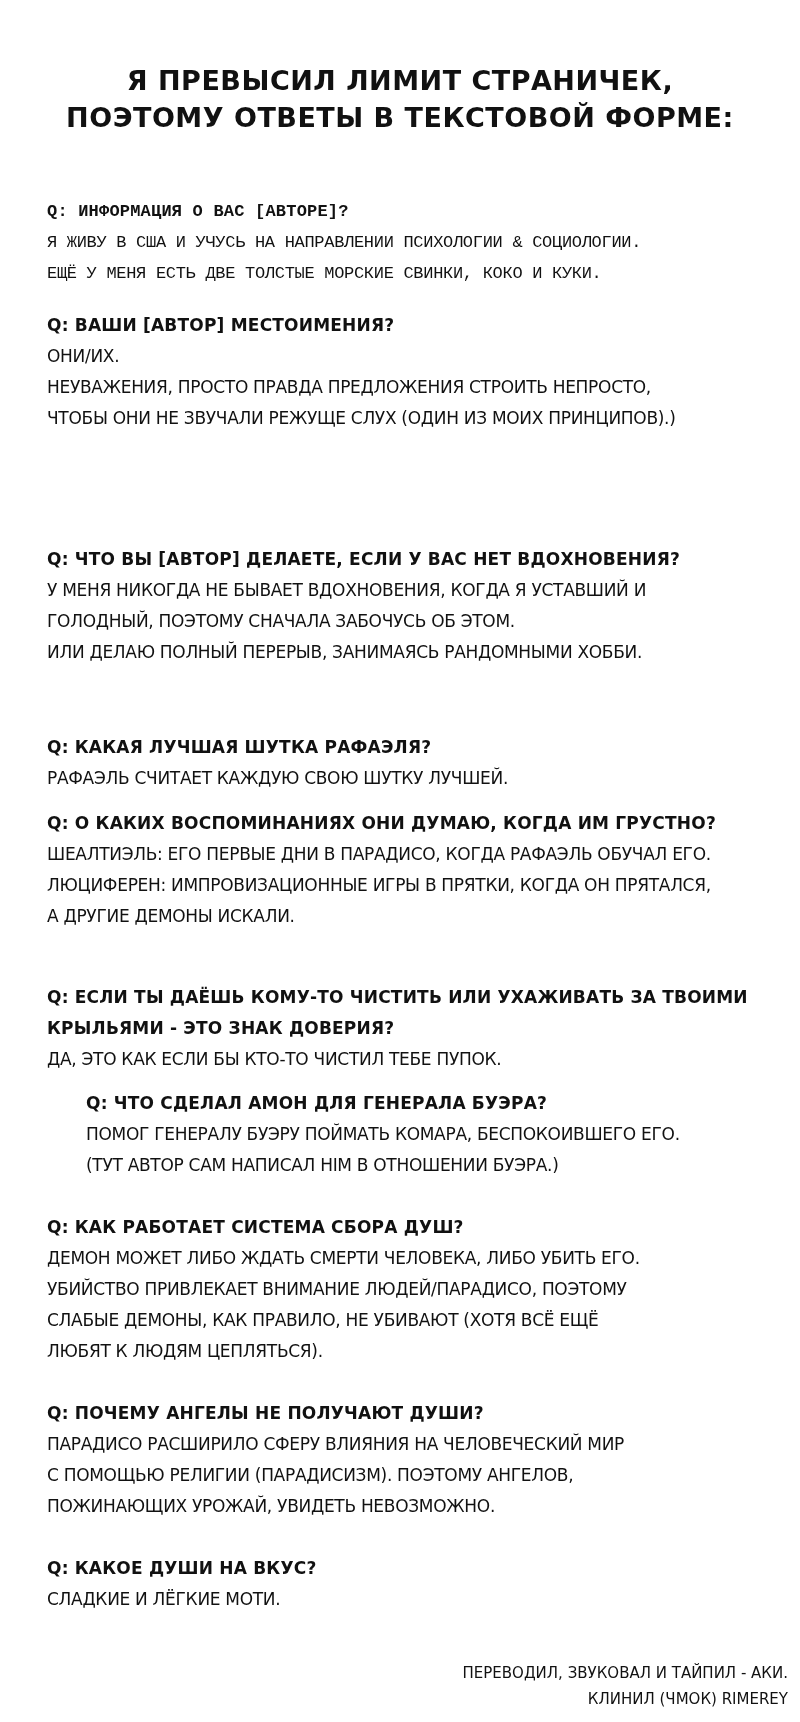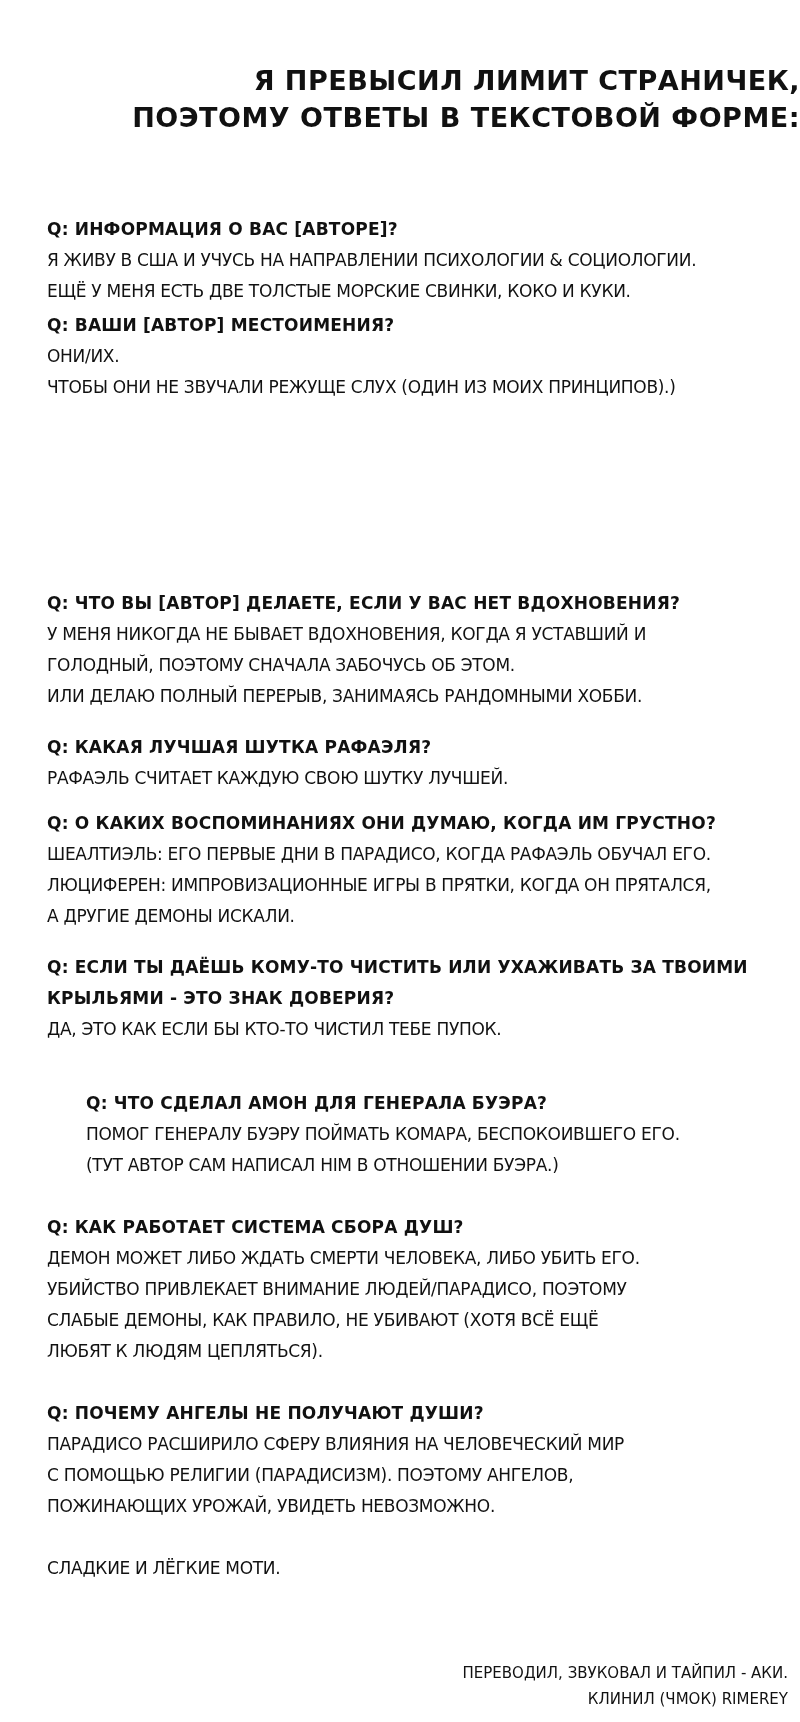--- a/index.html
+++ b/index.html
@@ -1,18 +1,18 @@
 <!DOCTYPE html>
 <html><head>
   <meta charset="utf-8">
   <style>
     html, body { margin: 0; padding: 0; background: #ffffff; }
     body { width: 800px; height: 1722px; position: relative; overflow: hidden; color: #111; }
     .title {
-      position: absolute; left: 0; top: 62px; width: 800px; text-align: right;
+      position: absolute; left: 0; top: 62px; width: 800px; text-align: center;
       font-family: "DejaVu Sans", sans-serif; font-weight: bold; font-size: 27px;
       line-height: 37px; letter-spacing: 0.5px; text-transform: uppercase;
     }
     .title div { white-space: nowrap; }
     .qa {
       position: absolute; left: 47px; width: 740px;
       font-family: "DejaVu Sans", sans-serif; font-size: 17px; line-height: 31px;
       text-transform: uppercase; white-space: nowrap;
     }
     .qa .q { font-weight: bold; letter-spacing: 0.2px; }
@@ -24,52 +24,53 @@
     }
   </style>
 </head>
 <body>
 
 <div class="title">
   <div>Я превысил лимит страничек,</div>
   <div>поэтому ответы в текстовой форме:</div>
 </div>
 
-<div class="qa" style="top:214px;">
+<div class="qa" style="top:196px;font-family:Liberation Mono, monospace;">
   <div class="q">Q: Информация о вас [авторе]?</div>
   <div class="a">Я живу в США и учусь на направлении психологии &amp; социологии.</div>
   <div class="a">Ещё у меня есть две толстые морские свинки, Коко и Куки.</div>
 </div>
 
 <div class="qa" style="top:310px;">
   <div class="q">Q: Ваши [автор] местоимения?</div>
   <div class="a">Они/их.</div>
+  <div class="a">неуважения, просто правда предложения строить непросто,</div>
   <div class="a">чтобы они не звучали режуще слух (один из моих принципов).)</div>
 </div>
 
-<div class="qa" style="top:588px;">
+<div class="qa" style="top:544px;">
   <div class="q">Q: Что вы [автор] делаете, если у вас нет вдохновения?</div>
   <div class="a">У меня никогда не бывает вдохновения, когда я уставший и</div>
   <div class="a">голодный, поэтому сначала забочусь об этом.</div>
   <div class="a">Или делаю полный перерыв, занимаясь рандомными хобби.</div>
 </div>
 
 <div class="qa" style="top:732px;">
   <div class="q">Q: Какая лучшая шутка Рафаэля?</div>
   <div class="a">Рафаэль считает каждую свою шутку лучшей.</div>
 </div>
 
 <div class="qa" style="top:808px;">
   <div class="q">Q: О каких воспоминаниях они думаю, когда им грустно?</div>
   <div class="a">Шеалтиэль: его первые дни в Парадисо, когда Рафаэль обучал его.</div>
   <div class="a">Люциферен: импровизационные игры в прятки, когда он прятался,</div>
   <div class="a">а другие демоны искали.</div>
 </div>
 
-<div class="qa" style="top:952px;">
+<div class="qa" style="top:982px;">
   <div class="q">Q: Если ты даёшь кому-то чистить или ухаживать за твоими</div>
   <div class="q">крыльями - это знак доверия?</div>
   <div class="a">Да, это как если бы кто-то чистил тебе пупок.</div>
 </div>
 
 <div class="qa" style="top:1088px;margin-left:39px;">
   <div class="q">Q: Что сделал Амон для генерала Буэра?</div>
   <div class="a">Помог генералу Буэру поймать комара, беспокоившего его.</div>
   <div class="a">(тут автор сам написал him в отношении Буэра.)</div>
 </div>
@@ -83,19 +84,20 @@
 </div>
 
 <div class="qa" style="top:1398px;">
   <div class="q">Q: Почему ангелы не получают души?</div>
   <div class="a">Парадисо расширило сферу влияния на человеческий мир</div>
   <div class="a">с помощью религии (парадисизм). Поэтому ангелов,</div>
   <div class="a">пожинающих урожай, увидеть невозможно.</div>
 </div>
 
 <div class="qa" style="top:1553px;">
+  <div class="q">Q: Какое души на вкус?</div>
   <div class="a">Сладкие и лёгкие моти.</div>
 </div>
 
 <div class="credits">
   <div>Переводил, звуковал и тайпил - Аки.</div>
   <div>Клинил (чмок) Rimerey</div>
 </div>
 
 </body></html>

